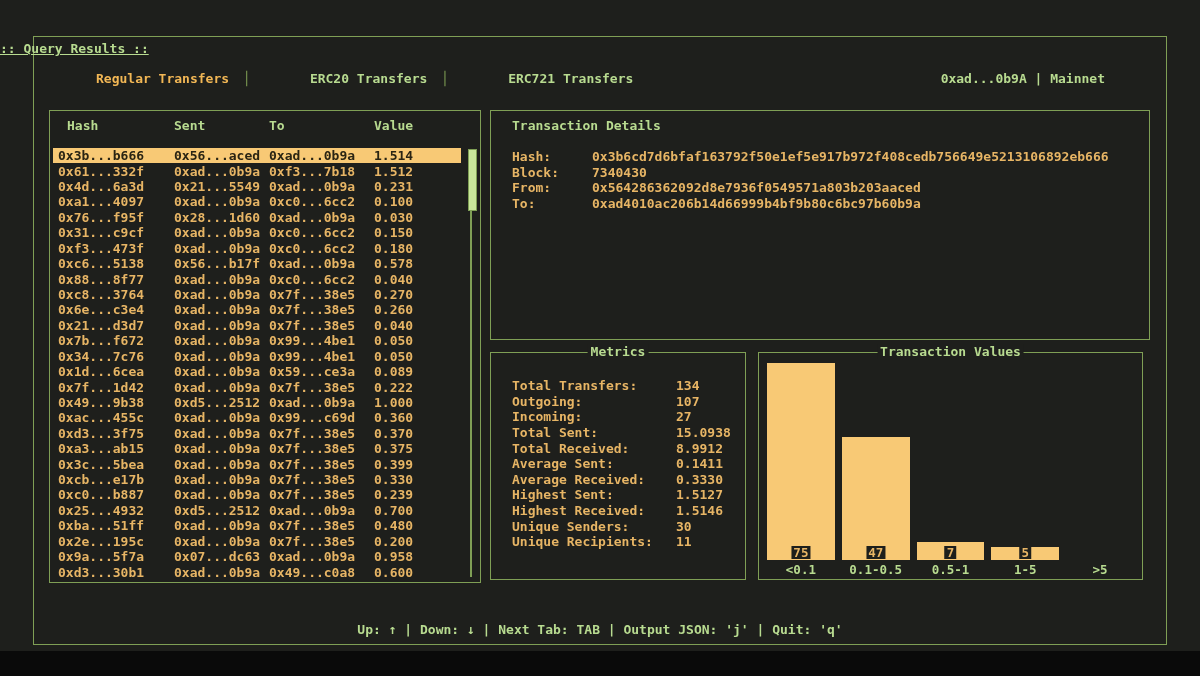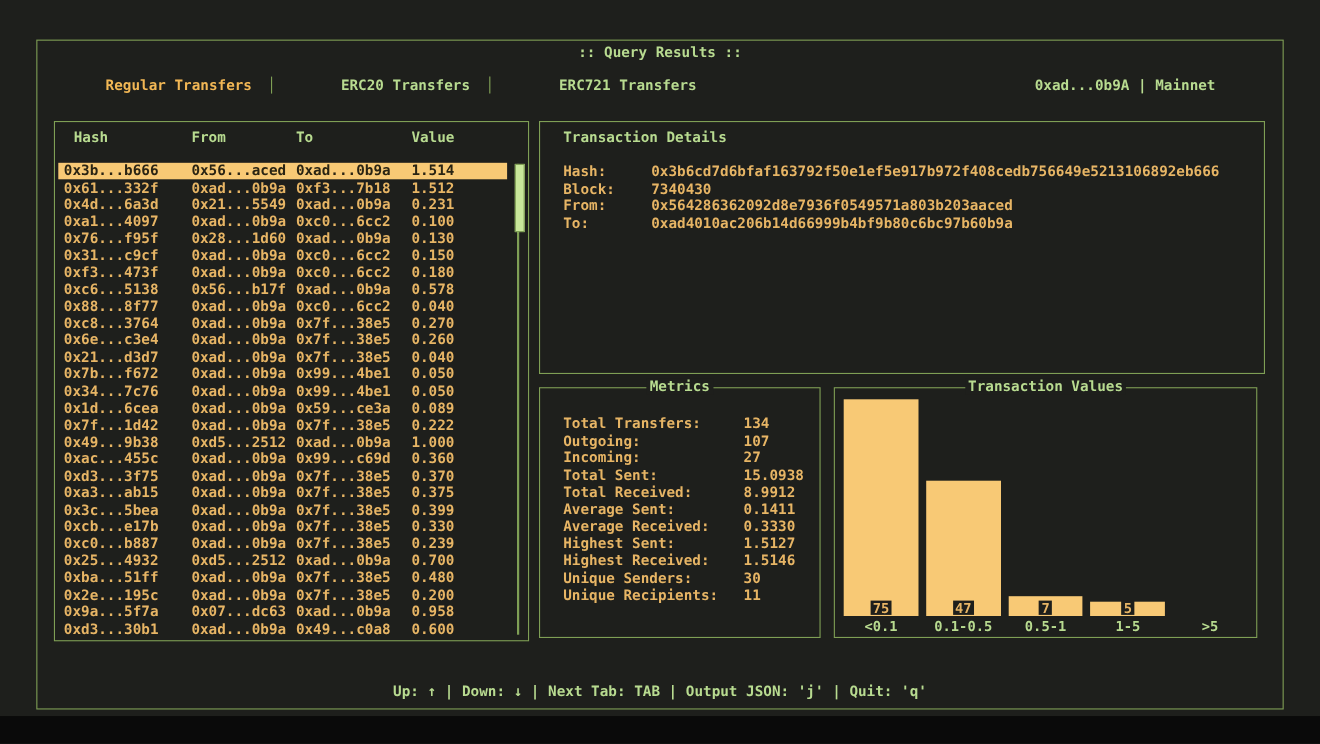--- a/index.html
+++ b/index.html
@@ -16,21 +16,21 @@
   body{
     width:1200px;height:676px;position:relative;overflow:hidden;
     background:var(--bg-deep);
     font-family:"DejaVu Sans Mono", monospace;
     font-weight:bold;
     font-size:13px;
     -webkit-font-smoothing:antialiased;
   }
   .app{position:absolute;top:0;left:0;width:1200px;height:651px;background:var(--bg);}
   .frame{position:absolute;left:33px;top:36px;width:1134px;height:609px;border:1px solid var(--border);}
-  .app-title{position:absolute;top:41px;left:0;width:100%;text-align:center;color:var(--green);}
+  .app-title{position:absolute;top:41px;left:0;width:100%;color:var(--green);text-decoration:underline;}
   .tab-bar{position:absolute;top:71px;left:51px;display:flex;align-items:center;color:var(--green);}
   .tab{color:var(--green);cursor:pointer;margin-left:45px;}
   .tab.active{color:#f2b755;}
   .tab-sep{color:var(--border);margin:0 14px;}
   .wallet{position:absolute;top:71px;right:95px;color:var(--green);}
 
   .panel{position:absolute;border:1px solid var(--border);background:var(--bg);}
   .panel-table{left:49px;top:110px;width:432px;height:473px;}
   .panel-details{left:490px;top:110px;width:660px;height:230px;}
   .panel-metrics{left:490px;top:352px;width:256px;height:228px;}
@@ -84,21 +84,21 @@
       <span class="tab">ERC20 Transfers</span>
       <span class="tab-sep">│</span>
       <span class="tab">ERC721 Transfers</span>
     </div>
 
   <div class="wallet">0xad...0b9A | Mainnet</div>
 
   <div class="panel panel-table">
     <div class="thead">
       <span class="c-hash">Hash</span>
-      <span class="c-from">From</span>
+      <span class="c-from">Sent</span>
       <span class="c-to">To</span>
       <span class="c-value">Value</span>
     </div>
     <div class="tbody">
         <div class="trow selected">
           <span class="c-hash">0x3b...b666</span>
           <span class="c-from">0x56...aced</span>
           <span class="c-to">0xad...0b9a</span>
           <span class="c-value">1.514</span>
         </div>
@@ -117,21 +117,21 @@
         <div class="trow">
           <span class="c-hash">0xa1...4097</span>
           <span class="c-from">0xad...0b9a</span>
           <span class="c-to">0xc0...6cc2</span>
           <span class="c-value">0.100</span>
         </div>
         <div class="trow">
           <span class="c-hash">0x76...f95f</span>
           <span class="c-from">0x28...1d60</span>
           <span class="c-to">0xad...0b9a</span>
-          <span class="c-value">0.130</span>
+          <span class="c-value">0.030</span>
         </div>
         <div class="trow">
           <span class="c-hash">0x31...c9cf</span>
           <span class="c-from">0xad...0b9a</span>
           <span class="c-to">0xc0...6cc2</span>
           <span class="c-value">0.150</span>
         </div>
         <div class="trow">
           <span class="c-hash">0xf3...473f</span>
           <span class="c-from">0xad...0b9a</span>

